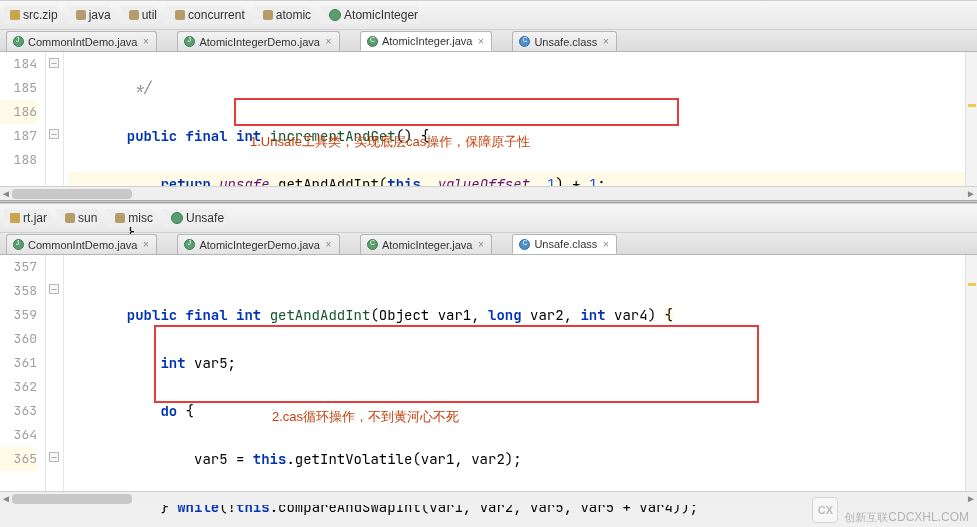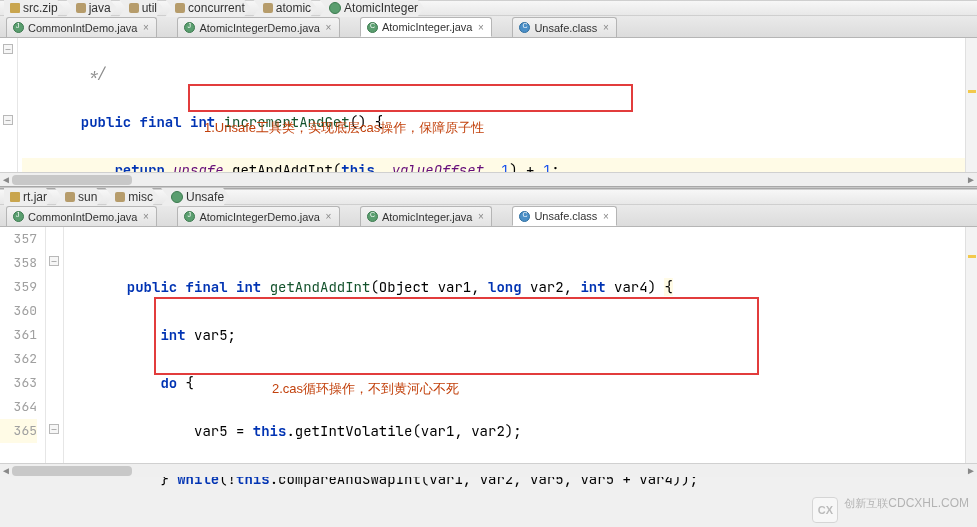--- a/index.html
+++ b/index.html
@@ -1,19 +1,19 @@
 <!DOCTYPE html>
 <html><head>
 <meta charset="utf-8">
 <style>
   * { box-sizing: border-box; margin: 0; padding: 0; }
   body { font-family: "Segoe UI", Arial, sans-serif; font-size: 12px; background: #f0f0f0; width: 977px; height: 527px; overflow: hidden; position: relative; }
 
   
-  .crumb-bar { height: 16px; background: linear-gradient(#f7f7f7,#e8e8e8); border-top:1px solid #cfcfcf; border-bottom:1px solid #cfcfcf; display:flex; align-items:center; padding:0 4px; gap:2px; }
+  .crumb-bar { height: 30px; background: linear-gradient(#f7f7f7,#e8e8e8); border-top:1px solid #cfcfcf; border-bottom:1px solid #cfcfcf; display:flex; align-items:center; padding:0 4px; gap:2px; }
   .crumb { display:inline-flex; align-items:center; gap:3px; padding:0 6px 0 10px; height:18px; background:#eee; color:#333; position:relative; clip-path: polygon(0 0, calc(100% - 7px) 0, 100% 50%, calc(100% - 7px) 100%, 0 100%, 7px 50%); }
   .crumb:first-child { clip-path: polygon(0 0, calc(100% - 7px) 0, 100% 50%, calc(100% - 7px) 100%, 0 100%); padding-left:6px; }
   .crumb.pkg::before { content:''; width:10px; height:10px; background:#b69c6b; border-radius:2px; display:inline-block; }
   .crumb.zip::before { content:''; width:10px; height:10px; background:#c9a54e; border-radius:1px; display:inline-block; }
   .crumb.jar::before { content:''; width:10px; height:10px; background:#c9a54e; border-radius:1px; display:inline-block; }
   .crumb.cls::before { content:''; width:10px; height:10px; background:#5a9e6f; border:1px solid #3c7a4f; border-radius:50%; display:inline-block; }
 
   
   .tabbar { height:22px; background: linear-gradient(#eaeaea,#dcdcdc); border-bottom:1px solid #b5b5b5; display:flex; align-items:flex-end; padding-left:6px; }
   .tab { display:inline-flex; align-items:center; gap:4px; height:20px; padding:0 6px; margin-right:20px; background: linear-gradient(#f3f3f3,#e3e3e3); border:1px solid #b5b5b5; border-bottom:none; border-radius:3px 3px 0 0; font-size:11px; color:#333; position:relative; }
@@ -45,21 +45,21 @@
   .hsplit { height:3px; background:#c8c8c8; border-top:1px solid #a8a8a8; border-bottom:1px solid #a8a8a8; }
   .hscroll { height:14px; background:#efefef; border-top:1px solid #d0d0d0; position:relative; }
   .hscroll .thumb { position:absolute; left:12px; top:2px; height:10px; width:120px; background:#c8c8c8; border-radius:4px; }
   .hscroll .arrow { position:absolute; top:1px; width:12px; height:12px; color:#888; font-size:10px; text-align:center; }
   .hscroll .arrow.l { left:0; }
   .hscroll .arrow.r { right:0; }
 
   .marker-col { position:absolute; right:0; top:0; bottom:0; width:12px; background:#f3f3f3; border-left:1px solid #e0e0e0; }
   .marker-col .tick { position:absolute; left:2px; width:8px; height:3px; background:#f2c94c; }
 
-  .watermark { position:absolute; right:8px; bottom:4px; opacity:0.5; font-size:11px; color:#777; display:flex; align-items:flex-start; gap:6px; }
+  .watermark { position:absolute; right:8px; bottom:4px; opacity:0.5; font-size:11px; color:#777; display:flex; align-items:flex-end; gap:6px; }
   .watermark .logo { width:26px; height:26px; border:1px solid #bbb; border-radius:4px; display:flex; align-items:center; justify-content:center; font-weight:bold; color:#888; background:#fff; }
   .wm-txt { display:flex; flex-direction:row; line-height:12px; }
 </style>
 </head>
 <body>
 
 <div>
 
   <div class="crumb-bar">
     <span class="crumb zip">
@@ -99,20 +99,27 @@
         <span class="close">×</span>
       </div>
     <div class="tab">
         <span class="ic b"></span>
         <span>Unsafe.class</span>
         <span class="close">×</span>
       </div>
   </div>
 
   <div class="editor" style="height:134px;">
+    <div class="gutter">
+      <div>184</div>
+      <div>185</div>
+      <div class="hl-line">186</div>
+      <div>187</div>
+      <div>188</div>
+    </div>
     <div class="fold-col">
       <div class="fold-mark" style="top:6px;">–</div>
       <div class="fold-mark" style="top:77px;">–</div>
     </div>
     <div class="code">
 <div><span class="comment">        */</span></div>
 <div>       <span class="kw">public</span><span class="kw"> final int </span><span class="method">incrementAndGet</span><span>() {</span></div>
 <div class="hl-line">           <span class="kw">return </span><span class="field-it">unsafe</span><span>.getAndAddInt(</span><span class="kw">this</span><span>, </span><span class="field-it">valueOffset</span><span>, </span><span class="num">1</span><span>) + </span><span class="num">1</span><span>;</span></div>
 <div>       <span>}</span></div>
 <div><span></span></div>

